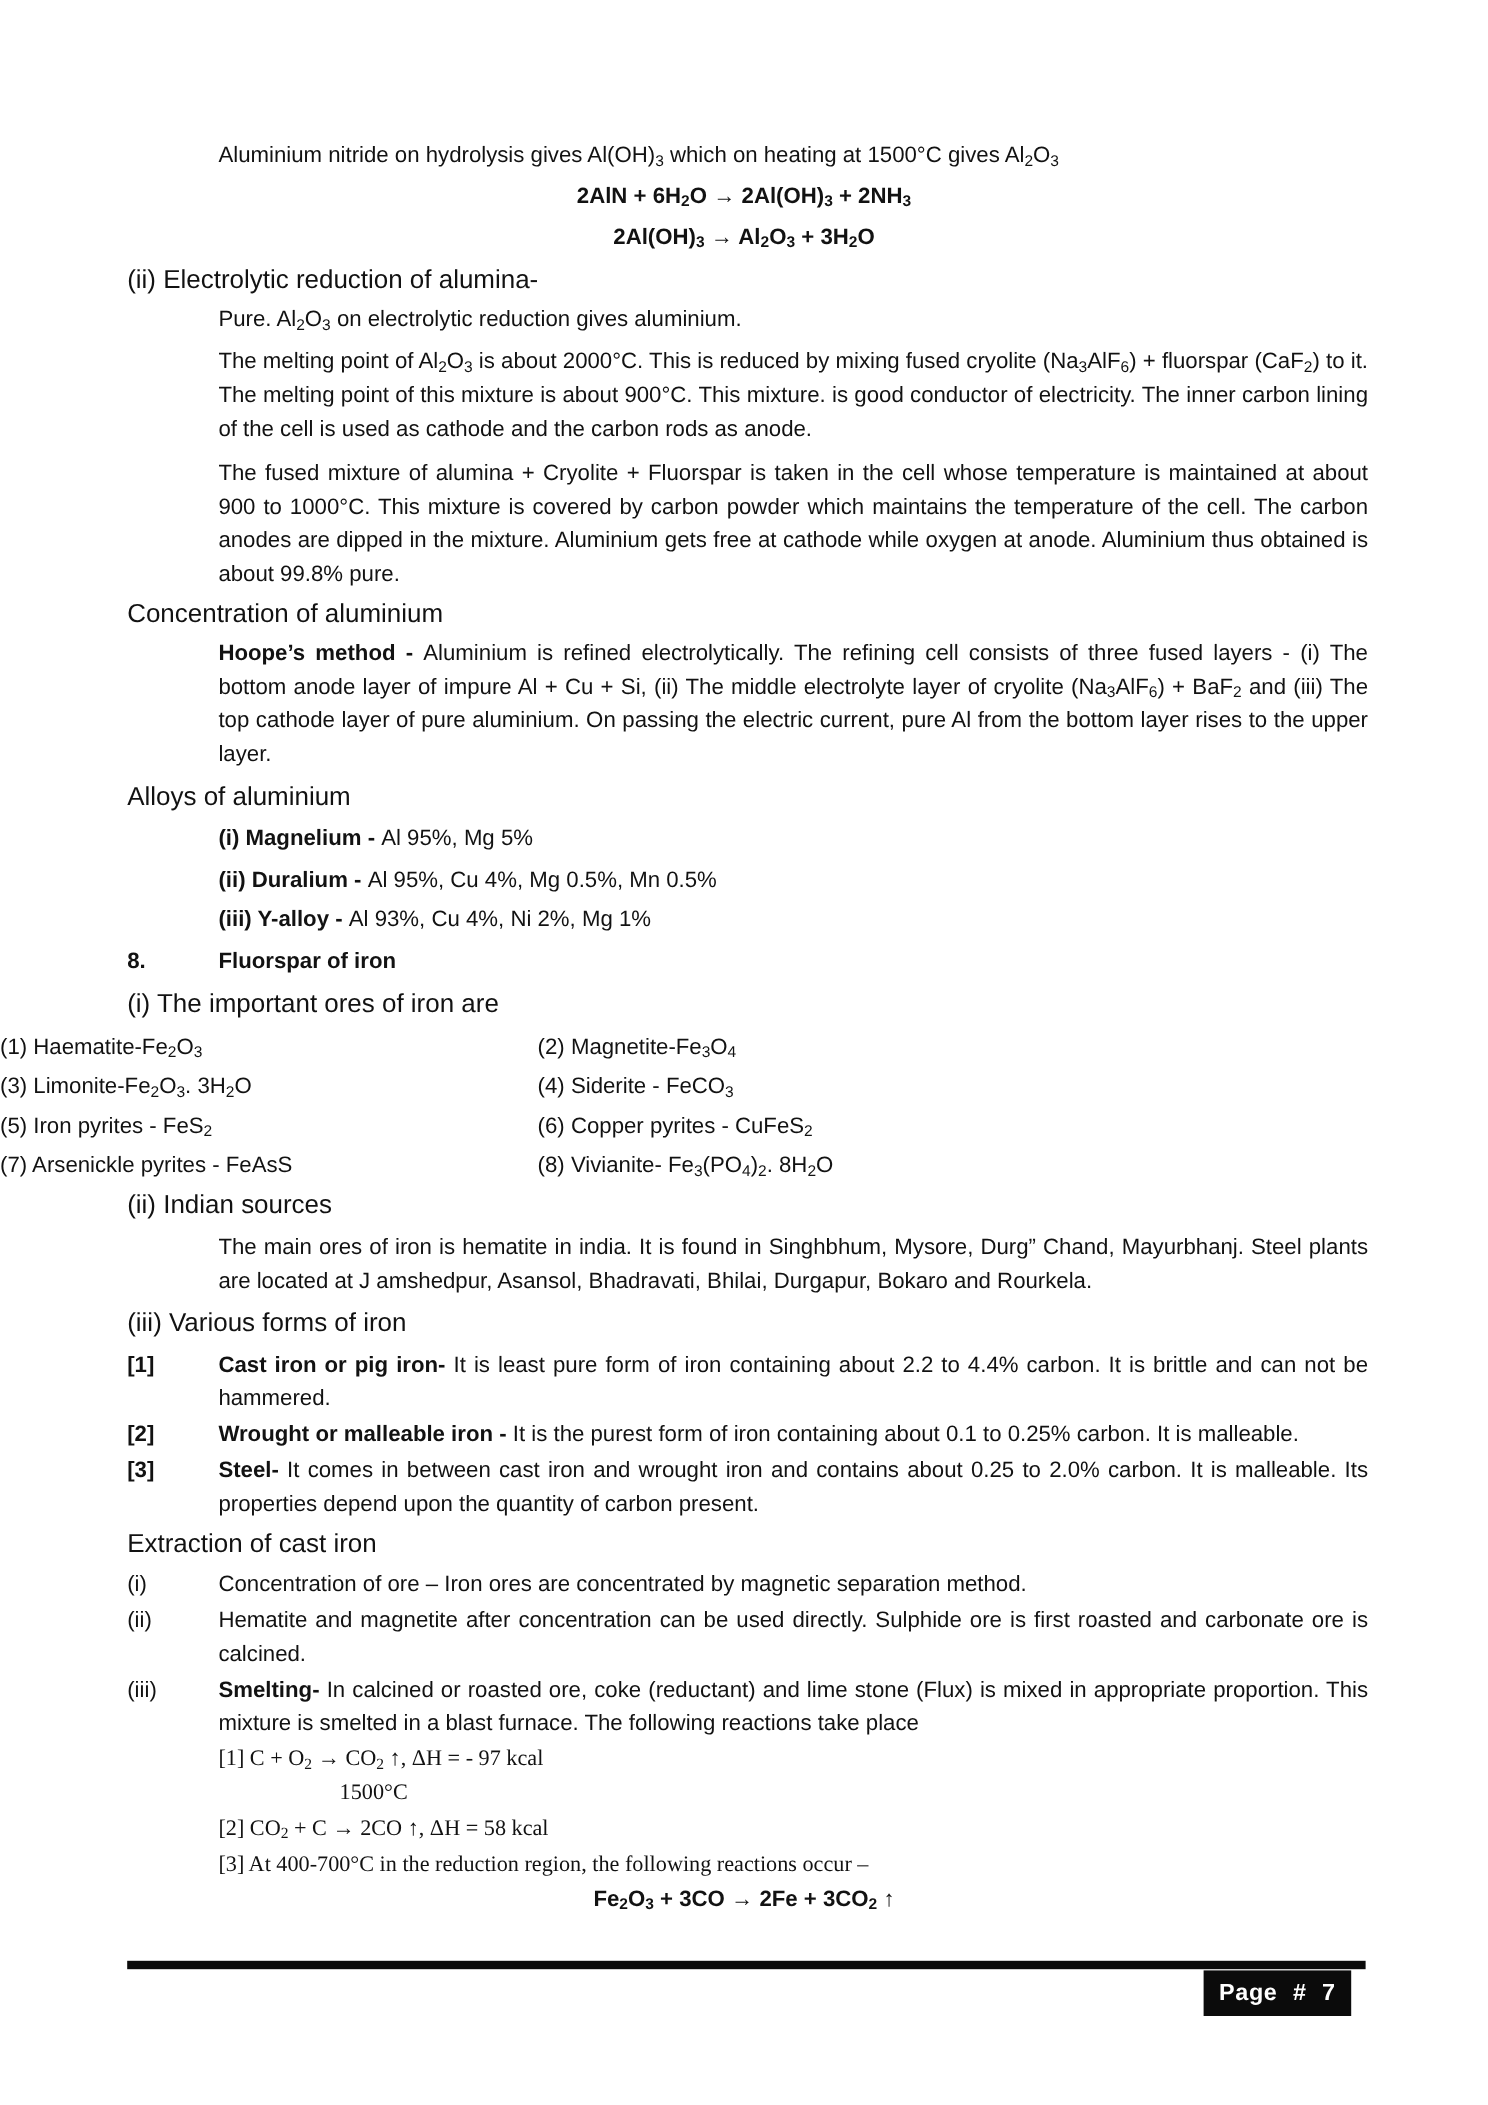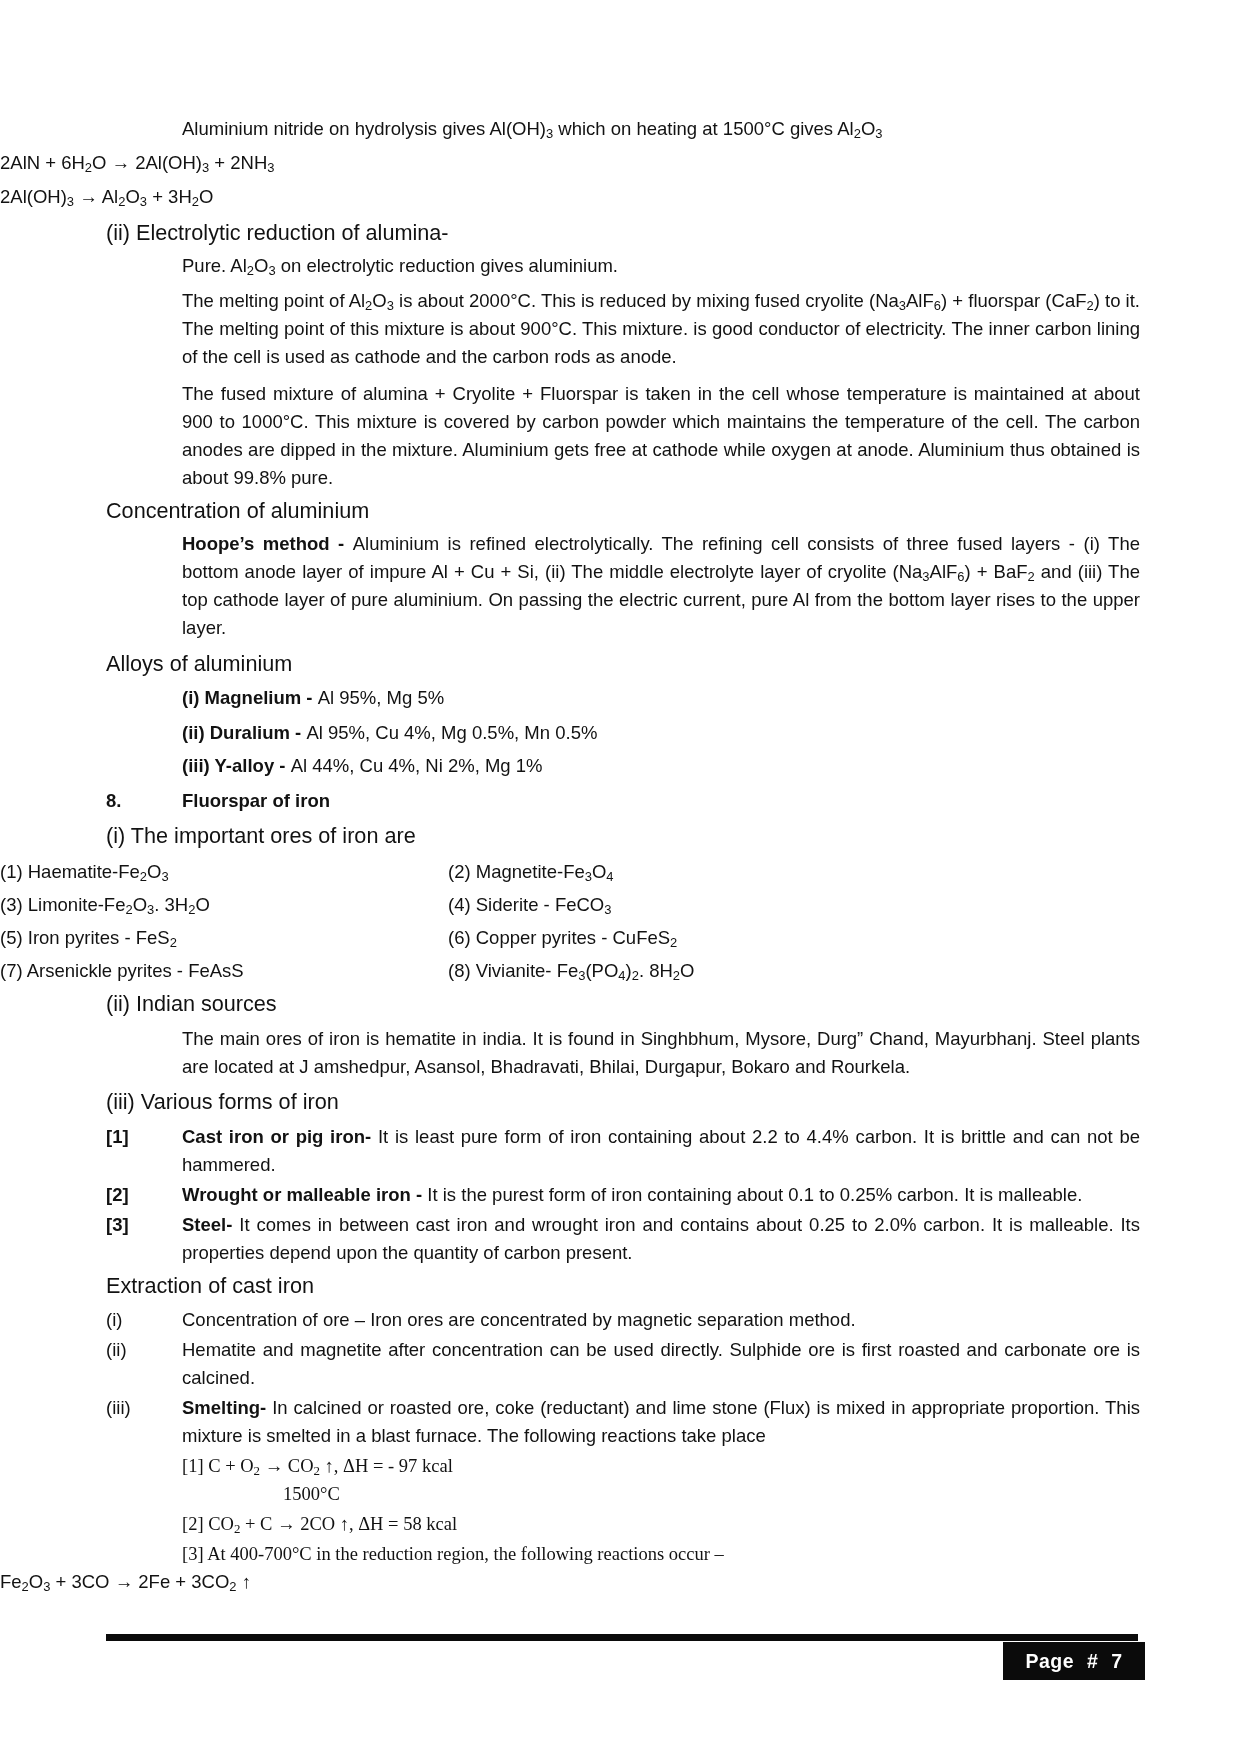--- a/index.html
+++ b/index.html
@@ -12,37 +12,37 @@
     font-family:"Liberation Sans","DejaVu Sans",sans-serif;
     font-size:18.5px;
     line-height:28px;
     display:flow-root;
     overflow:hidden;
   }
   p,h3,div{margin:0;padding:0;}
   .indent{margin-left:182px;margin-right:100px;}
   .head{margin-left:106px;margin-right:100px;font-weight:normal;}
   .just{text-align:justify;}
-  .eq{}
+  .eq{text-align:center;font-weight:bold;}
   .row{position:relative;margin-left:182px;margin-right:100px;}
   .row .marker{position:absolute;left:-76px;top:0;white-space:nowrap;}
   .bold{font-weight:bold;}
   b{font-weight:bold;}
   .ores-block{margin-right:100px;}
   .ore-row{display:flex;line-height:33px;height:33px;}
   .ore-left{width:448px;}
   .ore-right{flex:1;}
   .rxn{margin-left:182px;margin-right:100px;font-family:Liberation Serif, serif;}
   .temp-note{margin-left:283px;}
   sub{font-size:0.7em;line-height:0;vertical-align:baseline;position:relative;top:0.24em;}
   .footer-rule{
     position:absolute;left:106px;top:1634px;width:1032px;height:7px;background:#0b0b0b;
   }
   .page-badge{
-    position:absolute;left:1003px;top:1642px;width:142px;height:38px;background:#0b0b0b;
+    position:absolute;left:1003px;top:1642px;width:123px;height:38px;background:#0b0b0b;
     color:#ffffff;font-weight:bold;font-size:19.5px;
     display:flex;align-items:center;justify-content:center;
     word-spacing:7px;letter-spacing:0.5px;
   }
 </style>
 </head>
 <body>
 
 <div class="page">
 
@@ -55,21 +55,21 @@
   <p class="indent" style="margin-top:5px">Pure. Al<sub>2</sub>O<sub>3</sub> on electrolytic reduction gives aluminium.</p>
   <p class="indent just" style="margin-top:7px">The melting point of Al<sub>2</sub>O<sub>3</sub> is about 2000°C. This is reduced by mixing fused cryolite (Na<sub>3</sub>AlF<sub>6</sub>) + fluorspar (CaF<sub>2</sub>) to it. The melting point of this mixture is about 900°C. This mixture. is good conductor of electricity. The inner carbon lining of the cell is used as cathode and the carbon rods as anode.</p>
   <p class="indent just" style="margin-top:9px">The fused mixture of alumina + Cryolite + Fluorspar is taken in the cell whose temperature is maintained at about 900 to 1000°C. This mixture is covered by carbon powder which maintains the temperature of the cell. The carbon anodes are dipped in the mixture. Aluminium gets free at cathode while oxygen at anode. Aluminium thus obtained is about 99.8% pure.</p>
 
   <h3 class="head" style="margin-top:5px">Concentration of aluminium</h3>
   <p class="indent just" style="margin-top:5px"><b>Hoope’s method - </b><span>Aluminium is refined electrolytically. The refining cell consists of three fused layers - (i) The  bottom anode layer of impure Al + Cu + Si, (ii) The middle electrolyte layer of cryolite (Na<sub>3</sub>AlF<sub>6</sub>) + BaF<sub>2</sub> and (iii) The top cathode layer of pure aluminium. On passing the electric current, pure Al from the bottom layer rises to the upper layer.</span></p>
 
   <h3 class="head" style="margin-top:8px">Alloys of aluminium</h3>
   <p class="indent" style="margin-top:6px"><b>(i) Magnelium - </b><span>Al 95%, Mg 5%</span></p>
   <p class="indent" style="margin-top:7px"><b>(ii) Duralium - </b><span>Al 95%, Cu 4%, Mg 0.5%, Mn 0.5%</span></p>
-  <p class="indent" style="margin-top:5px"><b>(iii) Y-alloy - </b><span>Al 44%, Cu 4%, Ni 2%, Mg 1%</span></p>
+  <p class="indent" style="margin-top:5px"><b>(iii) Y-alloy - </b><span>Al 93%, Cu 4%, Ni 2%, Mg 1%</span></p>
 
   <div class="row" style="margin-top:7px"><span class="marker bold">8.</span><span class="bold">Fluorspar of iron</span></div>
 
   <h3 class="head" style="margin-top:7px">(i) The important ores of iron are</h3>
   <div class="ores-block" style="margin-top:5px">
     <div class="ore-row">
         <span class="ore-left">(1) Haematite-Fe<sub>2</sub>O<sub>3</sub></span>
         <span class="ore-right">(2) Magnetite-Fe<sub>3</sub>O<sub>4</sub></span>
       </div>
     <div class="ore-row">

